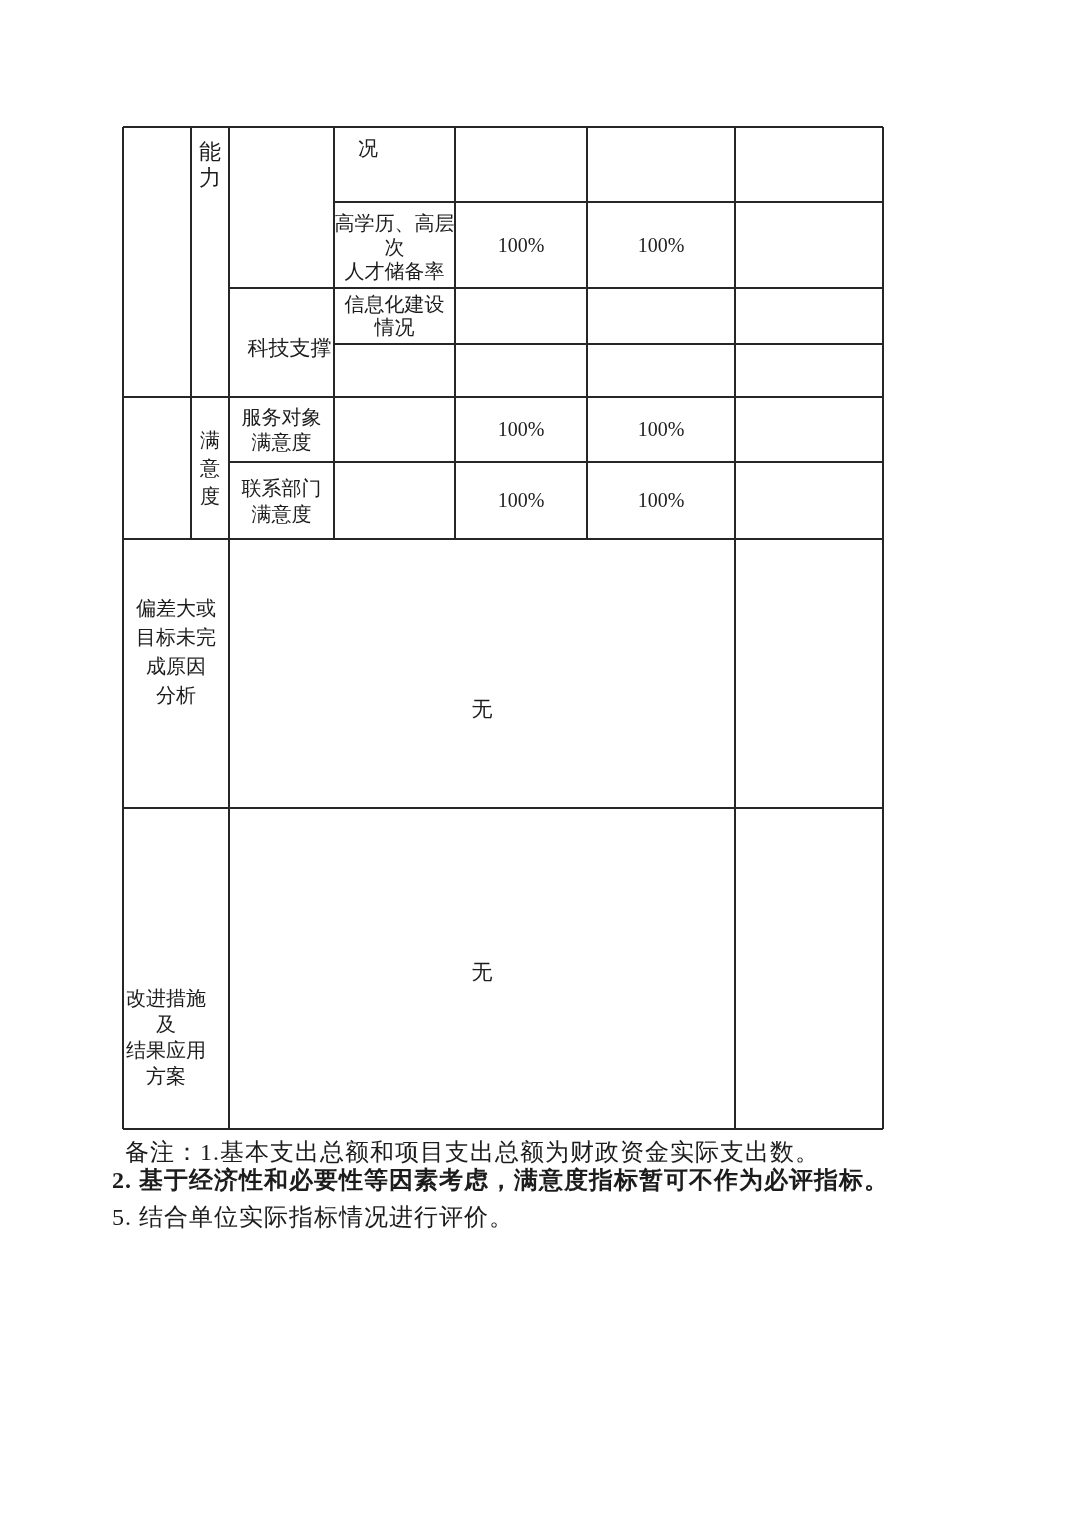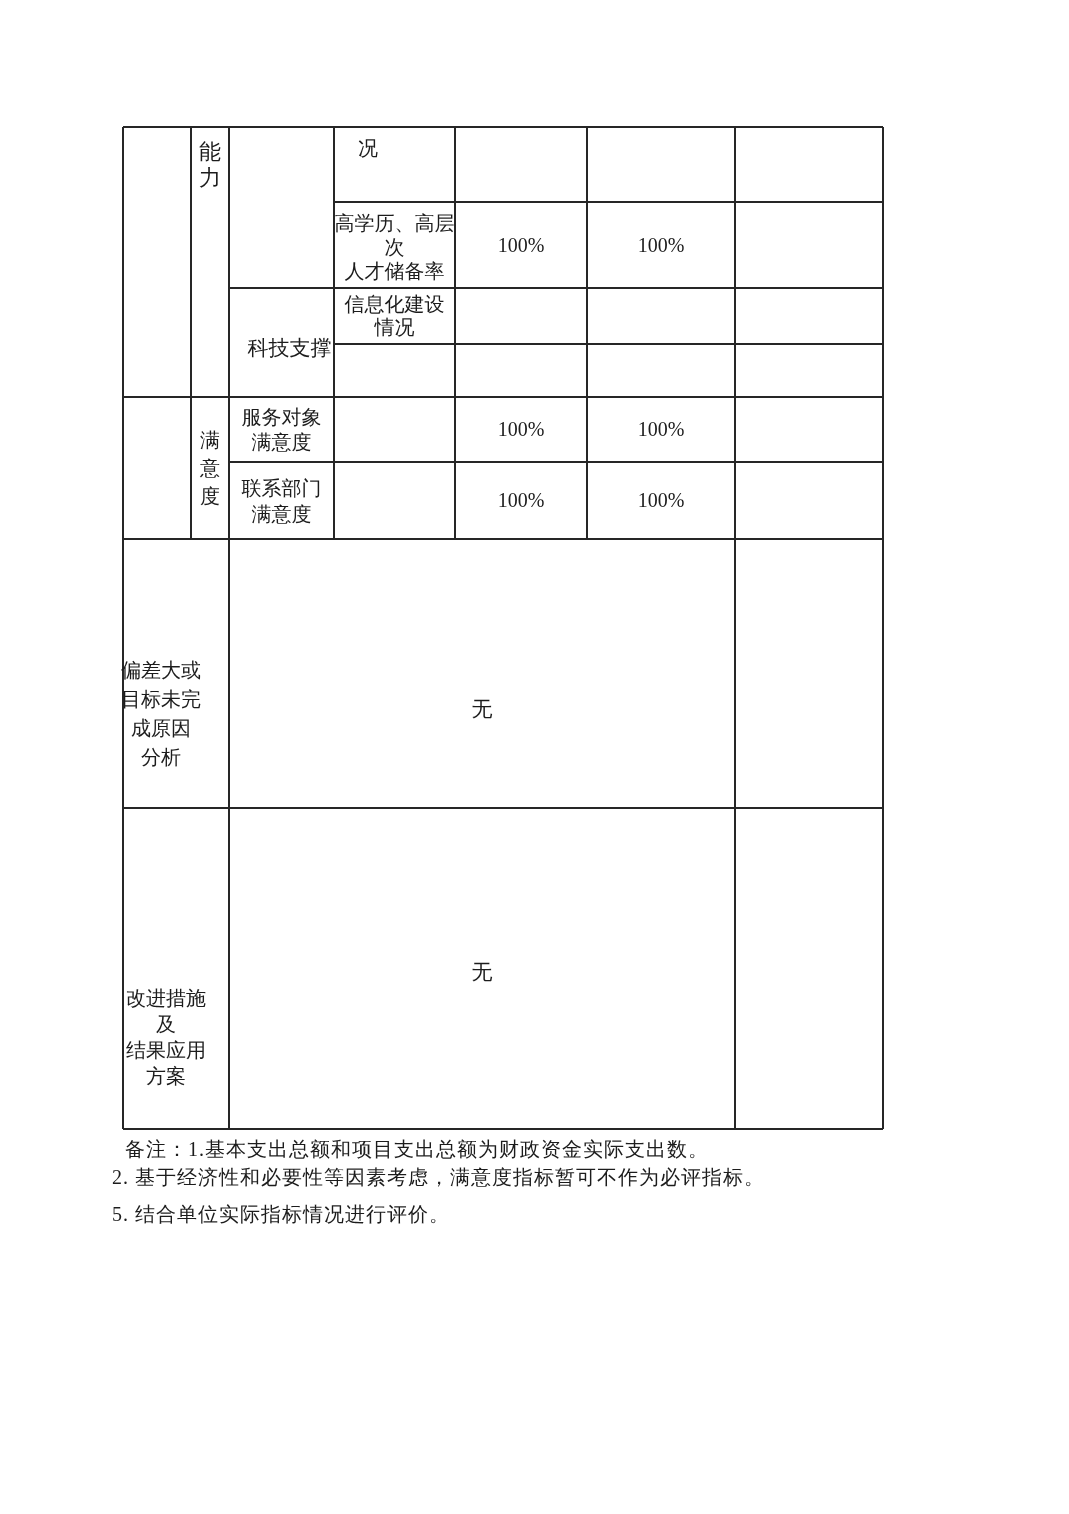--- a/index.html
+++ b/index.html
@@ -35,33 +35,33 @@
   .contact-label{ left:229px; top:462px; width:105px; height:77px;  line-height:26px; }
   .kuang        { left:334px; top:127px; width:121px; height:75px;  justify-content:flex-start; align-items:flex-start; padding:9px 0 0 24px; }
   .talent       { left:334px; top:202px; width:121px; height:86px;  padding-top:4px; line-height:24px; }
   .info-ind     { left:334px; top:288px; width:121px; height:56px;  line-height:23px; }
   .v-talent-1   { left:455px; top:202px; width:132px; height:86px; }
   .v-talent-2   { left:587px; top:202px; width:148px; height:86px; }
   .v-svc-1      { left:455px; top:397px; width:132px; height:65px; }
   .v-svc-2      { left:587px; top:397px; width:148px; height:65px; }
   .v-con-1      { left:455px; top:462px; width:132px; height:77px; }
   .v-con-2      { left:587px; top:462px; width:148px; height:77px; }
-  .dev-label    { left:108px; top:539px; width:106px; height:293px; padding-top:117px; line-height:29px; }
+  .dev-label    { left:123px; top:539px; width:106px; height:293px; padding-top:55px; line-height:29px; }
   .dev-value    { left:229px; top:539px; width:506px; height:269px; padding-top:158px; font-size:21px; }
   .imp-label    { left:123px; top:808px; width:86px; height:321px; padding-top:177px; line-height:26px; }
   .imp-value    { left:229px; top:808px; width:506px; height:321px; padding-top:152px; font-size:21px; }
   .note {
     position:absolute;
     white-space:nowrap;
-    font-size:20px;
+    font-size:24px;
     letter-spacing:1px;
     color:#1c1c1c;
   }
   .note-1 { left:125px; top:1136px; }
-  .note-2 { left:112px; top:1164px; }
+  .note-2 { left:112px; top:1164px;font-weight:bold; }
   .note-3 { left:112px; top:1201px; }
 </style>
 </head>
 <body>
 
 <div id="page">
 
   <svg id="grid" width="1069" height="1514" viewBox="0 0 1069 1514">
     <g stroke="#262626" stroke-width="2" shape-rendering="crispEdges">
 

